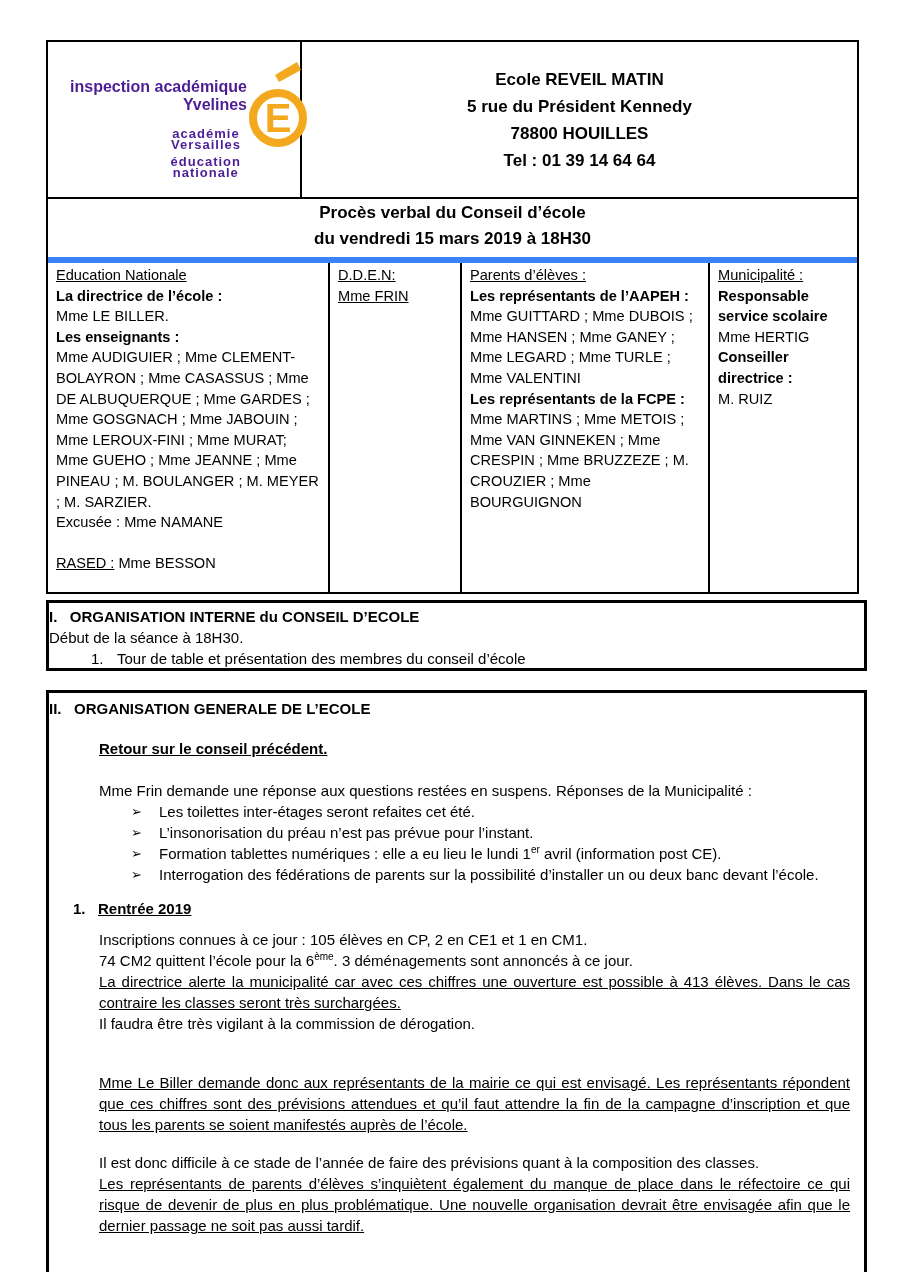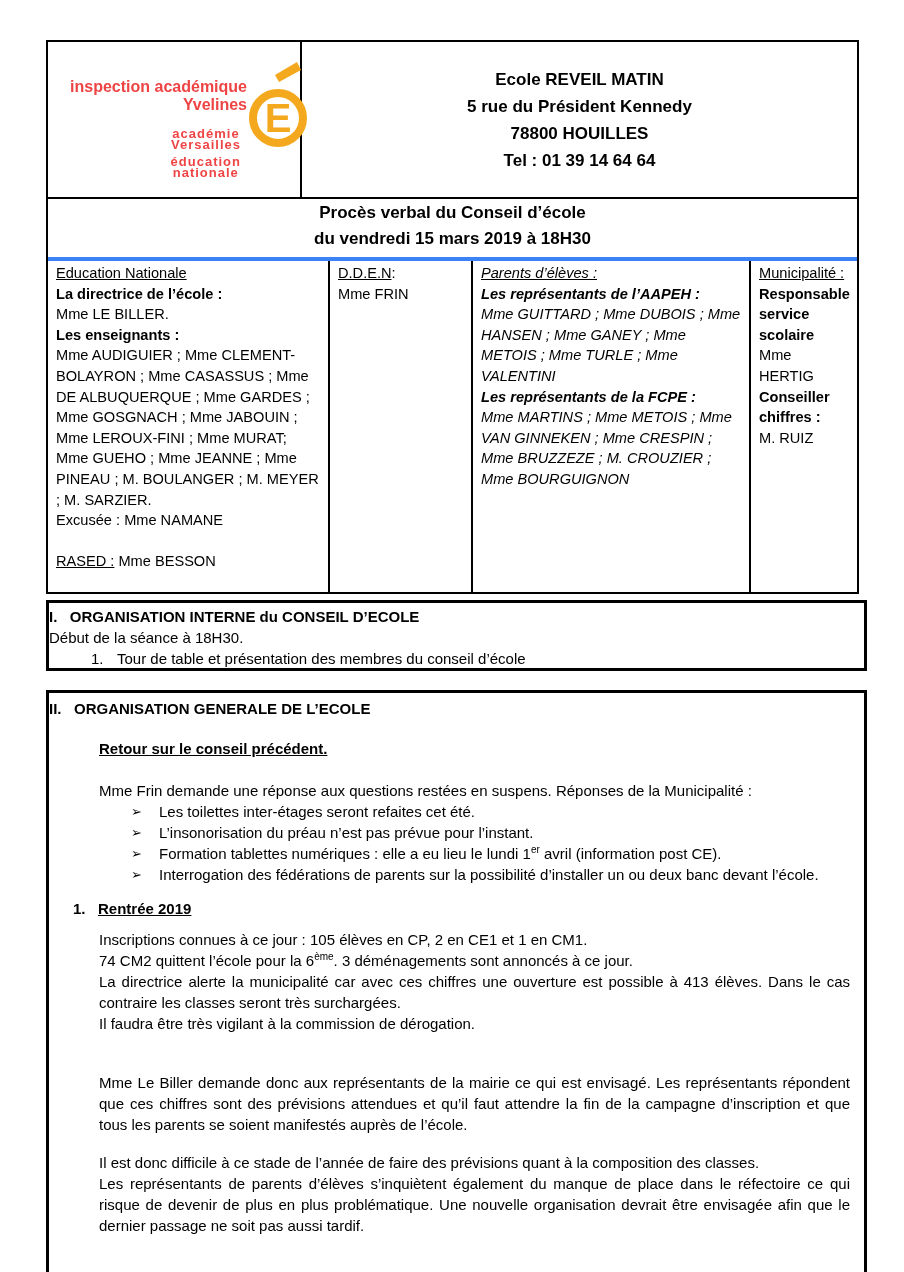--- a/index.html
+++ b/index.html
@@ -7,33 +7,33 @@
     position:relative;width:904px;height:1272px;background:#ffffff;
     font-family:"Liberation Sans",sans-serif;color:#000;overflow:hidden;
   }
   
   .doc-table{position:absolute;left:46px;top:40px;width:813px;border:2px solid #000;box-sizing:border-box;}
   .row-header{display:flex;height:155px;box-sizing:border-box;}
   .logo-cell{width:254px;border-right:2px solid #000;box-sizing:border-box;position:relative;}
   .school-cell{flex:1;display:flex;flex-direction:column;justify-content:center;align-items:center;
     font-weight:bold;font-size:17px;line-height:27px;}
   .row-title{border-top:2px solid #000;text-align:center;font-weight:bold;font-size:17px;line-height:26px;padding:1px 3px 5px;}
-  .row-members{border-top:4px solid #3b82f6;display:flex;height:335px;box-sizing:border-box;font-size:14.6px;line-height:20.6px;}
+  .row-members{border-top:6px solid #3b82f6;display:flex;height:335px;box-sizing:border-box;font-size:14.6px;line-height:20.6px;}
   .mcol{box-sizing:border-box;padding:2px 7px 2px 8px;border-right:2px solid #000;}
   .mcol:last-child{border-right:none;}
   .col-en{width:282px;}
-  .col-dden{width:143px;}
-  .col-parents{width:278px;font-style:italic;}
+  .col-dden{width:132px;text-decoration:underline;}
+  .col-parents{width:248px;}
   .col-muni{flex:1;}
   .u{text-decoration:underline;}
   .b{font-weight:bold;}
   .rased-line{margin-top:20px;}
   
   .logo-wrap{position:absolute;left:28px;top:16px;width:235px;height:130px;}
-  .logo-blue{color:#ef4444;}
+  .logo-blue{color:#4c1d95;}
   .logo-main{position:absolute;right:64px;top:20px;text-align:right;font-weight:bold;font-size:16px;line-height:18px;white-space:nowrap;}
   .logo-sub{position:absolute;right:70px;text-align:center;font-weight:bold;font-size:13px;line-height:11px;letter-spacing:1px;white-space:nowrap;}
   .logo-sub1{top:70px;}
   .logo-sub2{top:98px;}
   .logo-e{position:absolute;right:2px;top:0;}
   
   .sec-box{position:absolute;left:46px;width:821px;border:3px solid #000;box-sizing:border-box;font-size:15px;line-height:21px;}
   .sec1{top:600px;height:71px;}
   .sec2{top:690px;height:586px;}
   .sec-title{text-align:left;font-weight:bold;}
@@ -45,21 +45,21 @@
   .sec2 .sec-title{margin-top:5px;}
   .s2-sub{margin:19px 0 0 50px;font-weight:bold;text-decoration:underline;}
   .s2-intro{margin:21px 12px 0 50px;}
   .bullet-row{display:flex;margin-left:82px;}
   .bullet-glyph{width:28px;flex:none;font-size:13px;}
   .rentree-head{display:flex;margin-top:13px;font-weight:bold;}
   .rentree-head .num{width:25px;margin-left:24px;flex:none;}
   .rentree-head .rtitle{text-decoration:underline;}
   .body-block{margin:10px 14px 0 50px;}
   .body-block p{margin:0;}
-  .just{text-align:justify;}
+  .just{text-align:justify;text-decoration:underline;}
   .gap38{margin-top:38px;}
   .gap17{margin-top:17px;}
   sup{font-size:10px;line-height:0;}
 </style>
 </head>
 <body>
 
 <div class="page">
 
   <div class="doc-table">
@@ -114,30 +114,30 @@
       </div>
 
       <div class="mcol col-dden">
         <div><span class="u">D.D.E.N</span><span>:</span></div>
         <div>Mme FRIN</div>
       </div>
 
       <div class="mcol col-parents">
         <div class="u">Parents d’élèves :</div>
         <div class="b">Les représentants de l’AAPEH :</div>
-        <div>Mme GUITTARD ; Mme DUBOIS ; Mme HANSEN ; Mme GANEY ; Mme METOIS ; Mme TURLE ; Mme VALENTINI</div>
+        <div>Mme GUITTARD ; Mme DUBOIS ; Mme HANSEN ; Mme GANEY ; Mme LEGARD ; Mme TURLE ; Mme VALENTINI</div>
         <div class="b">Les représentants de la FCPE :</div>
         <div>Mme MARTINS ; Mme METOIS ; Mme VAN GINNEKEN ; Mme CRESPIN ; Mme BRUZZEZE ; M. CROUZIER ; Mme BOURGUIGNON</div>
       </div>
 
       <div class="mcol col-muni">
         <div class="u">Municipalité :</div>
         <div class="b">Responsable service scolaire</div>
         <div>Mme HERTIG</div>
-        <div class="b">Conseiller chiffres :</div>
+        <div class="b">Conseiller directrice :</div>
         <div>M. RUIZ</div>
       </div>
 
     </div>
   </div>
 
   <div class="sec-box sec1">
     <div class="sec-title"><span>I.</span>&nbsp;&nbsp;&nbsp;<span>ORGANISATION INTERNE du CONSEIL D’ECOLE</span></div>
     <div class="sec1-line1">Début de la séance à 18H30.</div>
     <div class="numbered">

